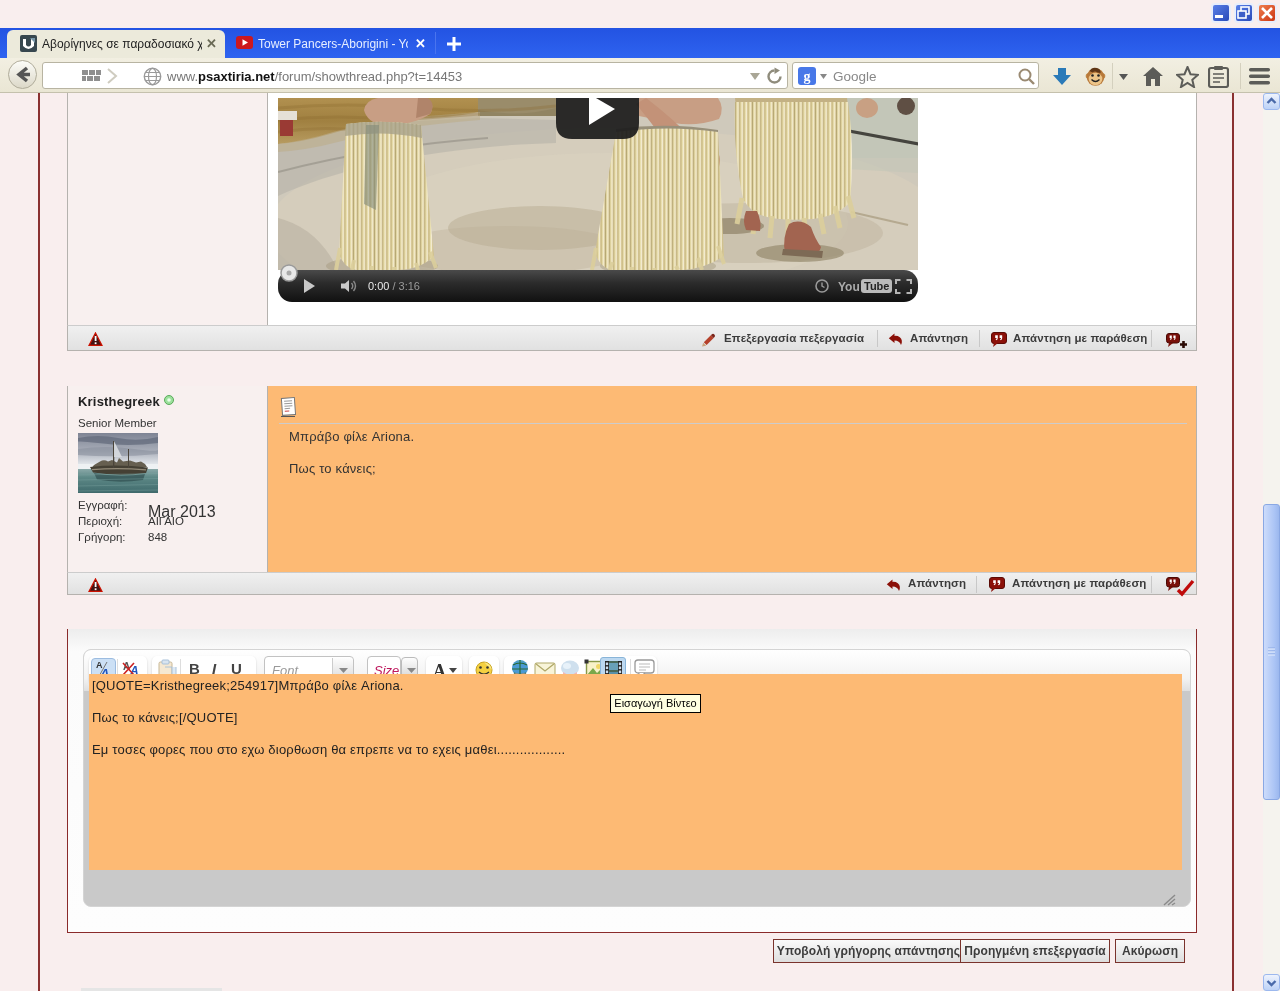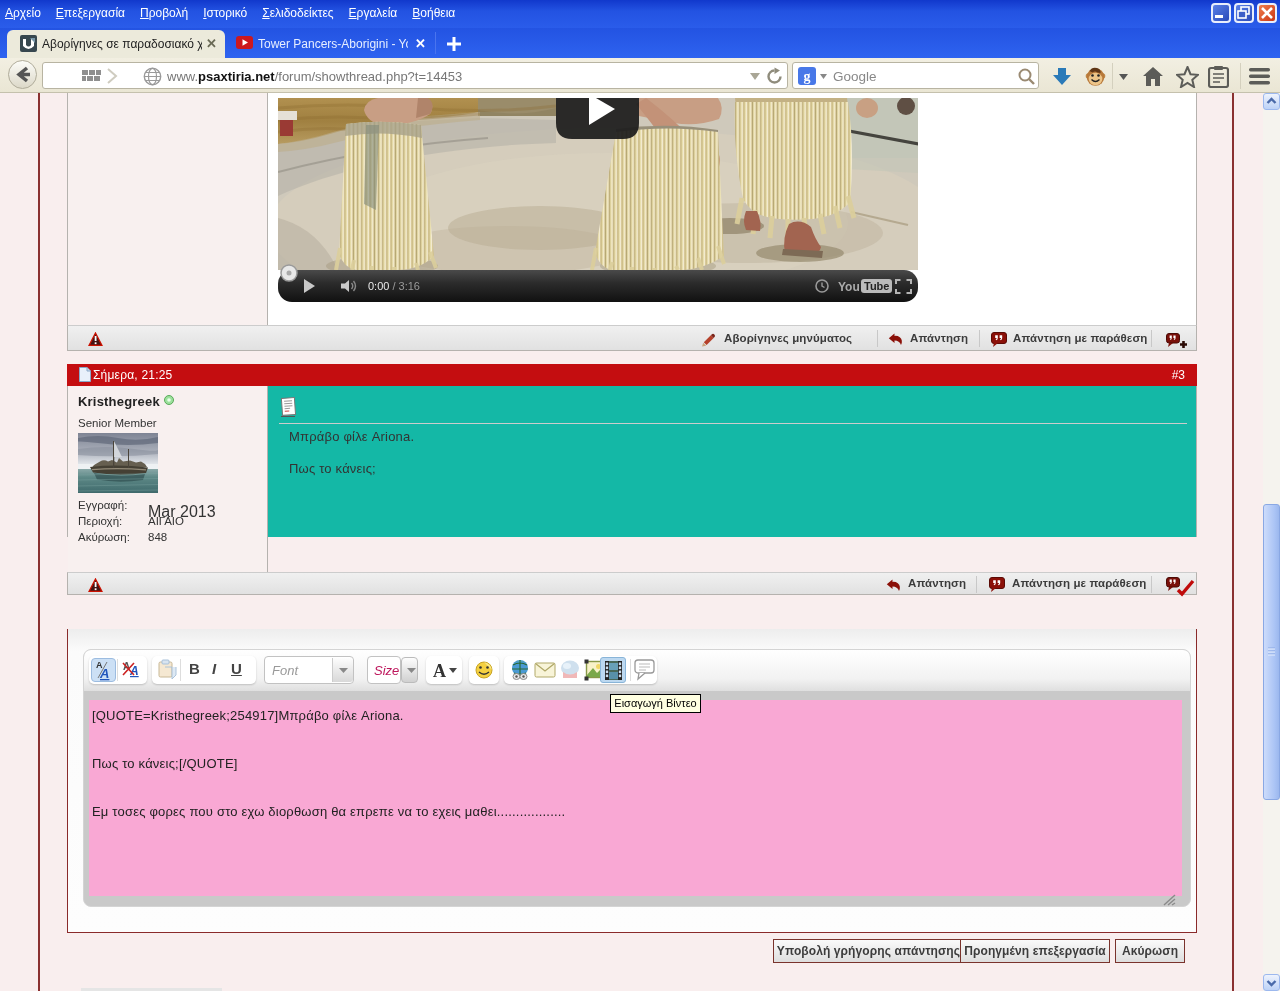--- a/index.html
+++ b/index.html
@@ -57,44 +57,41 @@
   border:1px solid #b5b2ae; border-top:1px solid #cccccc; }
 .fb-item { font-size:11.5px; font-weight:bold; color:#3c3c3c; letter-spacing:.1px; white-space:nowrap; }
 
 
 #qrbody { position:absolute; left:67px; top:536px; width:1130px; height:304px; background:linear-gradient(#ededed, #fbfbfb 22px, #fdfdfd);
   border:1px solid #8a2a2a; border-top:none; }
 #editor { position:absolute; left:15px; top:20px; width:1108px; height:258px; background:#c9c9c9;
   border:1px solid #d4d4d4; border-radius:8px; overflow:hidden; }
 #toolbar { position:absolute; left:0; top:0; width:1106px; height:41px;
   background:linear-gradient(#ffffff,#f2f2f2 70%,#dfdfdf); }
-#tatext { position:absolute; left:5px; top:50px; width:1093px; height:196px; background:#f9a8d4;
-  font-size:13px; color:#222; line-height:24px; letter-spacing:.2px; padding:4px 0 0 3px; }
+#tatext { position:absolute; left:5px; top:24px; width:1093px; height:196px; background:#fdba74;
+  font-size:13px; color:#222; line-height:16px; letter-spacing:.2px; padding:4px 0 0 3px; }
 .tbgroup { position:absolute; top:6px; height:28px; background:#fff; border-radius:5px;
   box-shadow:0 1px 2px rgba(0,0,0,.18); }
 .tbtxt { font-weight:bold; color:#444; font-size:15px; }
 
 
 .formbtn { position:absolute; top:846px; height:24px; background:linear-gradient(#fafafa,#dedede);
   border:1px solid #7a332c; color:#3c3c3c; font-size:12px; font-weight:bold; text-align:center; line-height:22px; letter-spacing:.1px; }
 
 
 #scroll { position:absolute; top:0px; left:1263px; width:17px; height:898px; background:#f5f3ee; }
 .sbtn { position:absolute; left:0px; width:17px; height:17px; background:linear-gradient(#eef3fd,#bdd2f7);
   border:1px solid #9cb8ee; border-radius:3px; }
 #sthumb { position:absolute; left:0px; top:411px; width:17px; height:296px;
   background:linear-gradient(90deg,#cddcfb,#abc4f5 70%,#9cb8ee); border:1px solid #8aa8e4; border-radius:3px; }
 </style>
 </head>
 <body>
 <div id="root">
 
-<div id="menubar">
-  <span class="mi"><u>Α</u>ρχείο</span><span class="mi"><u>Ε</u>πεξεργασία</span><span class="mi"><u>Π</u>ροβολή</span><span class="mi"><u>Ι</u>στορικό</span><span class="mi"><u>Σ</u>ελιδοδείκτες</span><span class="mi"><u>Ε</u>ργαλεία</span><span class="mi"><u>Β</u>οήθεια</span>
-</div>
 <div class="winbtn" id="btnmin"><svg width="16" height="16">
         <rect x="2" y="10" width="8" height="3" fill="#fff"></rect>
       </svg></div>
 <div class="winbtn" id="btnrest"><svg width="16" height="16">
         <rect x="5" y="2" width="8" height="7" fill="none" stroke="#fff" stroke-width="1.6"></rect>
         <rect x="2" y="6" width="8" height="7" fill="#3c5ec8" stroke="#fff" stroke-width="1.6"></rect>
       </svg></div>
 <div class="winbtn" id="btnclose"><svg width="16" height="16">
         <path d="M3 3 L13 13 M13 3 L3 13" stroke="#fff" stroke-width="2.6"></path>
       </svg></div>
@@ -323,21 +320,21 @@
     <svg class="abs" style="left:20px;top:6px" width="15" height="14">
           <path d="M7.5 1 L14 13.5 L1 13.5 Z" fill="#441414" stroke="#cc1100" stroke-width="1.3"></path>
           <rect x="6.7" y="4" width="1.8" height="5" fill="#fff"></rect>
           <rect x="6.7" y="10.3" width="1.8" height="1.8" fill="#fff"></rect>
         </svg>
     <svg class="abs" style="left:633px;top:7px" width="15" height="14">
           <path d="M1 13.5 L2.2 9.8 L5.2 12.8 Z" fill="#caa37a"></path>
           <path d="M2.8 9.3 L9.8 2.3 L12.6 5.1 L5.6 12.1 Z" fill="#b5402a"></path>
           <path d="M10.6 1.5 Q12 0 13.4 1.4 Q14.8 2.8 13.3 4.2 L12.6 4.9 L9.9 2.2 Z" fill="#7a241a"></path>
         </svg>
-    <span class="fb-item abs" style="left:656px;top:6px">Αβορίγηνες μηνύματος</span>
+    <span class="fb-item abs" style="left:656px;top:6px">Επεξεργασία πεξεργασία</span>
     <div class="abs" style="left:809px;top:4px;width:1px;height:17px;background:#c8c8c8"></div>
     <svg class="abs" style="left:820px;top:6px" width="16" height="14">
           <path d="M6.5 1.5 L0.8 6.2 L6.5 11 L6.5 8.5 Q11.5 8.5 13 13 Q15.3 8.2 11.8 5.2 Q9.6 3.6 6.5 3.9 Z" fill="#8b1008"></path>
         </svg>
     <span class="fb-item abs" style="left:842px;top:6px">Απάντηση</span>
     <div class="abs" style="left:911px;top:4px;width:1px;height:17px;background:#c8c8c8"></div>
     <svg class="abs" style="left:923px;top:6px" width="16" height="15">
           <rect x="0.5" y="0.5" width="15" height="11" rx="2.5" fill="#8b1008" stroke="#5a0a05"></rect>
           <path d="M3 11 L2 15 L7 11 Z" fill="#8b1008"></path>
           <g fill="#fff">
@@ -351,29 +348,21 @@
           <rect x="0.5" y="0.5" width="13" height="9.5" rx="2.5" fill="#7a100a" stroke="#4a0a05"></rect>
           <path d="M3 10 L2 14 L7 10 Z" fill="#7a100a"></path>
           <g fill="#fff">
             <path d="M3.6 2.6 h2.2 v2.3 q0 1.5 -1.4 2 l-0.5 -0.8 q0.85 -0.4 0.95 -1.1 h-1.25 Z"></path>
             <path d="M7.4 2.6 h2.2 v2.3 q0 1.5 -1.4 2 l-0.5 -0.8 q0.85 -0.4 0.95 -1.1 h-1.25 Z"></path>
           </g>
           <path d="M17.5 8 L17.5 15 M14 11.5 L21 11.5" stroke="#2a0a05" stroke-width="2.6"></path>
         </svg>
   </div>
 
-  <div class="redbar" style="top:271px;">
-    <svg class="abs" style="left:12px;top:3px" width="12" height="15">
-          <path d="M0.5 0.5 L8 0.5 L11.5 4 L11.5 14.5 L0.5 14.5 Z" fill="#e8f0fa" stroke="#8aa8c8"></path>
-          <path d="M8 0.5 L8 4 L11.5 4" fill="#c8d8ea" stroke="#8aa8c8"></path>
-        </svg>
-    <span class="lbl">Σήμερα, 21:25</span>
-    <span class="abs" style="right:12px;top:4px;color:#fff;font-size:12px;">#3</span>
-  </div>
-  <div class="abs" style="left:67px;top:293px;width:1130px;height:151px;background:#14b8a6;border-left:1px solid #b5b2ae;border-right:1px solid #b5b2ae;">
+  <div class="abs" style="left:67px;top:293px;width:1130px;height:186px;background:#fdba74;border-left:1px solid #b5b2ae;border-right:1px solid #b5b2ae;">
     <div class="abs ui-cell" style="left:0;top:0;width:200px;height:186px;"></div>
 
     <div class="abs" style="left:10px;top:8px;font-size:13px;font-weight:bold;color:#222;letter-spacing:.2px;">Kristhegreek</div>
     <svg class="abs" style="left:96px;top:9px" width="10" height="10">
           <circle cx="5" cy="5" r="4.5" fill="#9ce09c" stroke="#5aaa5a"></circle>
           <circle cx="5" cy="5" r="1.8" fill="#e8ffe8"></circle>
         </svg>
     <div class="abs" style="left:10px;top:31px;font-size:11.5px;color:#333;">Senior Member</div>
     <svg class="abs" style="left:10px;top:47px" width="80" height="60">
       <defs>
@@ -400,21 +389,21 @@
       <rect x="35" y="8" width="1.3" height="27" fill="#4a443a"></rect>
       <rect x="50" y="16" width="1" height="19" fill="#4a443a"></rect>
       <path d="M36 8 L44 24 L36 24 Z" fill="#d8dce0" opacity="0.9"></path>
       <path d="M16 40 Q40 45 67 41 L65 47 Q40 50.5 19 46.5 Z" fill="#2d4a4c" opacity="0.65"></path>
       <path d="M0 42 L80 40.5 M0 47 L80 45.5 M0 53 L80 51.5 M0 58 L80 57" stroke="#7da4a2" stroke-width="0.8" opacity="0.5"></path>
     </svg>
     <div class="abs" style="left:10px;top:113px;font-size:11.5px;color:#333;">Εγγραφή:</div>
     <div class="abs" style="left:80px;top:117px;font-size:16px;color:#333;">Mar 2013</div>
     <div class="abs" style="left:10px;top:129px;font-size:11.5px;color:#333;">Περιοχή:</div>
     <div class="abs" style="left:80px;top:129px;font-size:11.5px;color:#333;">ΑΙΓΑΙΟ</div>
-    <div class="abs" style="left:10px;top:145px;font-size:11.5px;color:#333;">Ακύρωση:</div>
+    <div class="abs" style="left:10px;top:145px;font-size:11.5px;color:#333;">Γρήγορη:</div>
     <div class="abs" style="left:80px;top:145px;font-size:11.5px;color:#333;">848</div>
 
     <svg class="abs" style="left:212px;top:11px" width="17" height="21">
           <g transform="rotate(-4 8 10)">
             <rect x="2" y="1" width="13" height="17" fill="#fff" stroke="#777"></rect>
             <path d="M4.5 4 L12.5 4 M4.5 6.5 L12.5 6.5 M4.5 9 L12.5 9 M4.5 11.5 L10 11.5" stroke="#999" stroke-width="1"></path>
             <path d="M4.5 14 L9 14" stroke="#c44" stroke-width="1"></path>
           </g>
           <path d="M1 19.5 L15 19.5" stroke="#555" stroke-width="1"></path>
         </svg>

